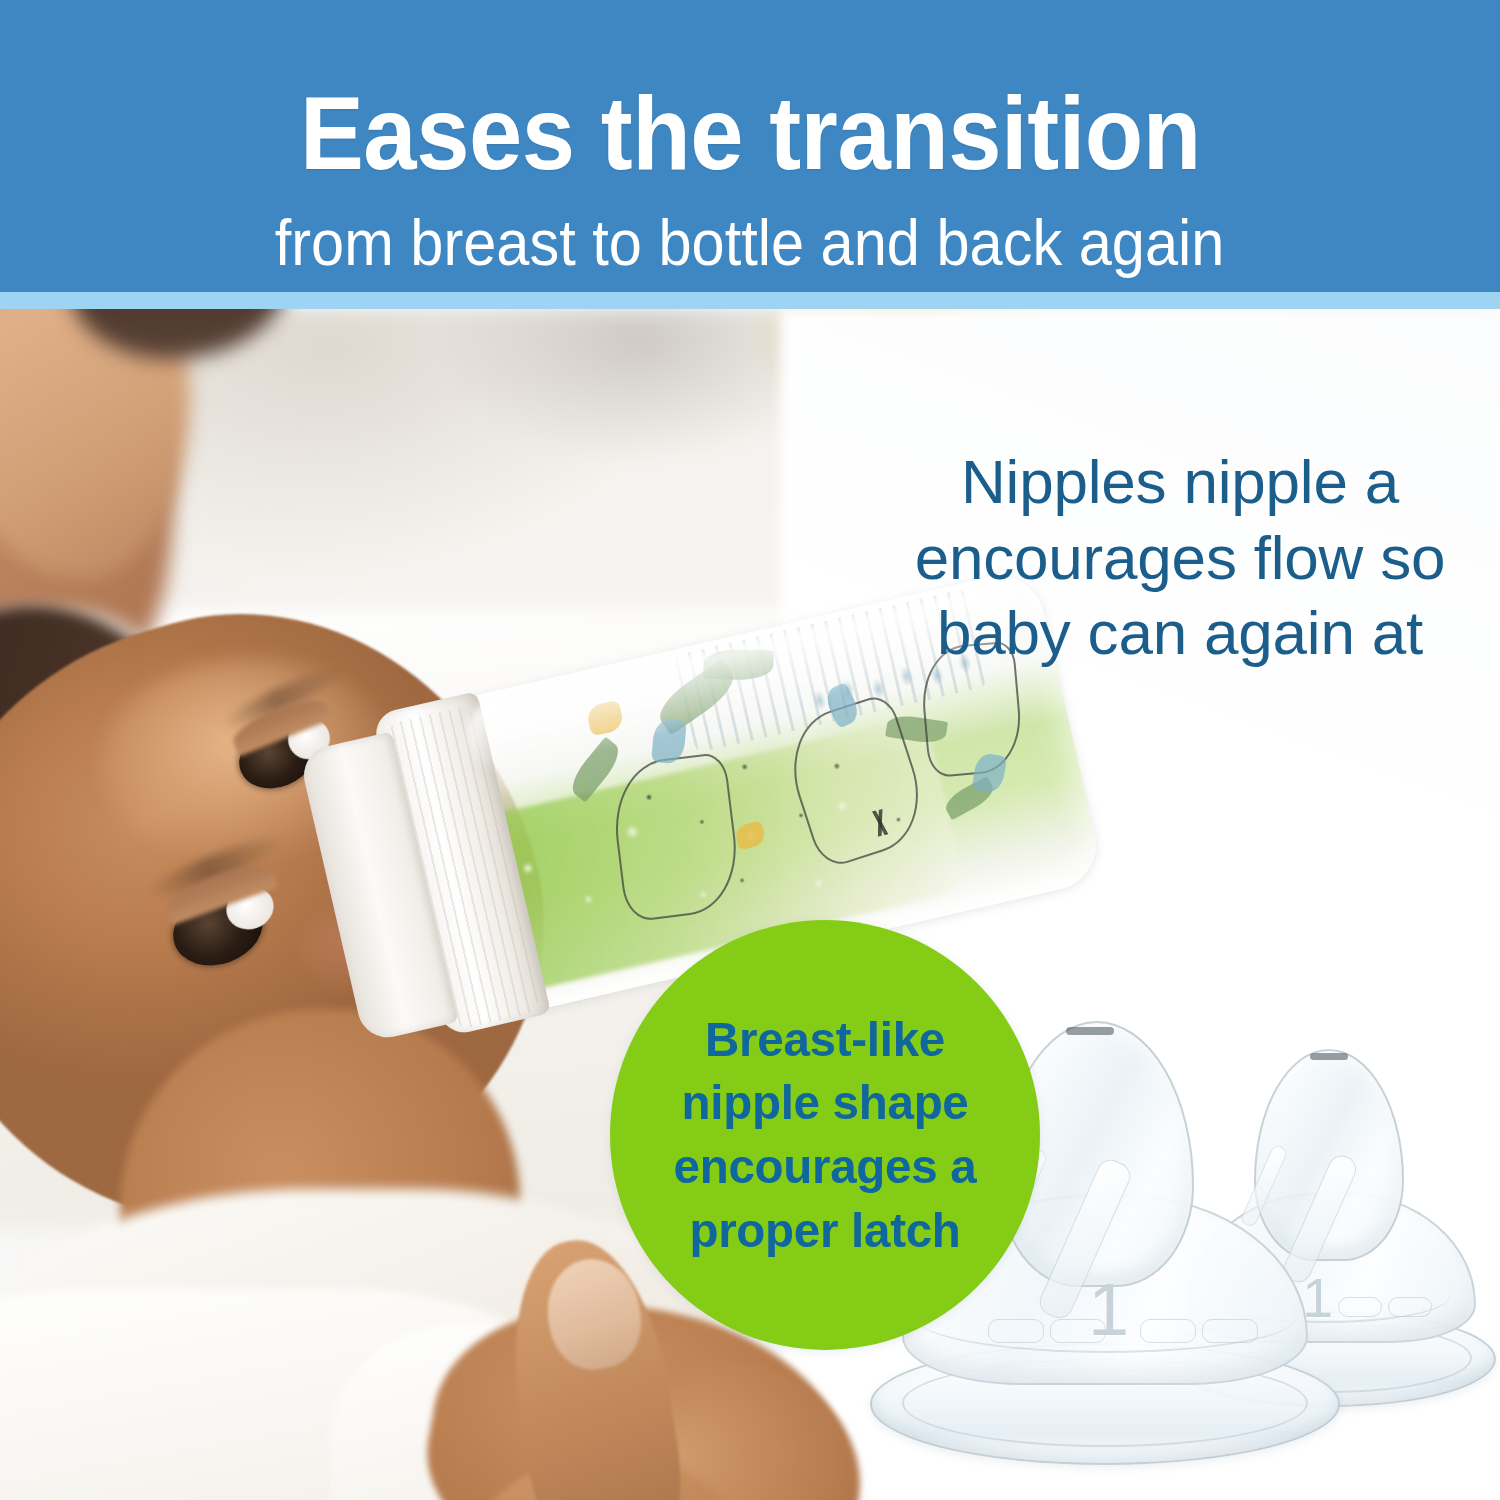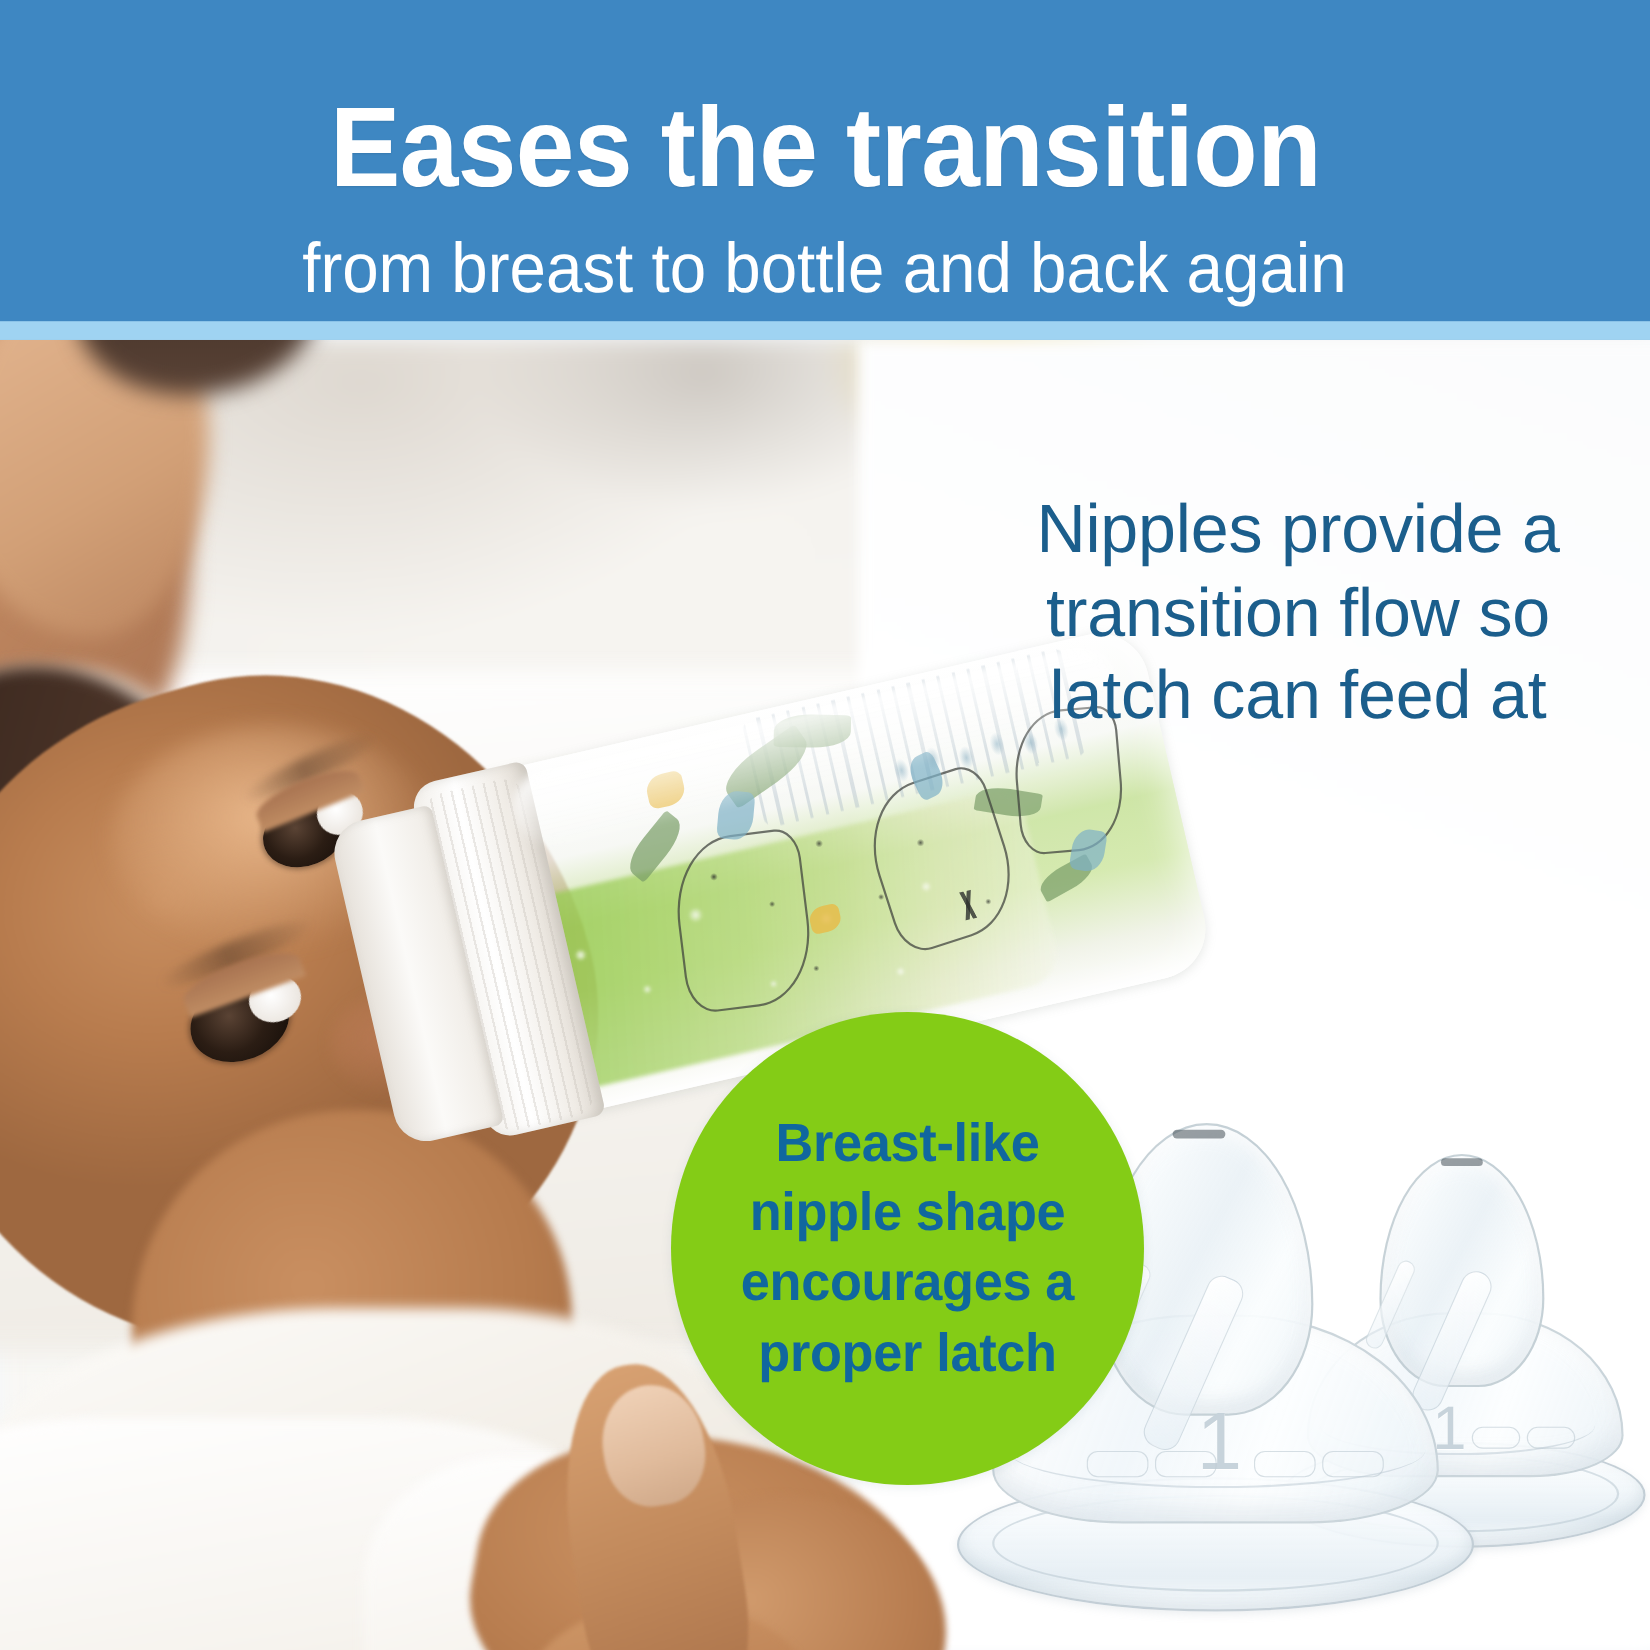--- a/index.html
+++ b/index.html
@@ -539,23 +539,23 @@
       <div class="nip-vent" style="left:128px; top:310px; width:56px; height:24px;"></div>
       <div class="nip-vent" style="left:190px; top:310px; width:56px; height:24px;"></div>
       <div class="nip-vent" style="left:280px; top:310px; width:56px; height:24px;"></div>
       <div class="nip-vent" style="left:342px; top:310px; width:56px; height:24px;"></div>
       <div class="nip-arc" style="left:56px; top:274px; width:380px; height:70px;"></div>
     </div>
 
     <div style="position:absolute; left:880px; top:135px; width:600px; text-align:center;
                 color:#1B5E8C; font-size:62px; font-weight:300; line-height:1.22;
                 letter-spacing:-0.2px;">
-      <div>Nipples provide a</div>
-      <div>transition flow so</div>
-      <div>latch can feed at</div>
+      <div>Nipples nipple a</div>
+      <div>encourages flow so</div>
+      <div>baby can again at</div>
     </div>
 
     <div class="callout">
       <div class="callout-text">Breast-like nipple shape encourages a proper latch</div>
     </div>
 
   </div>
 </div>
 
 </body></html>

